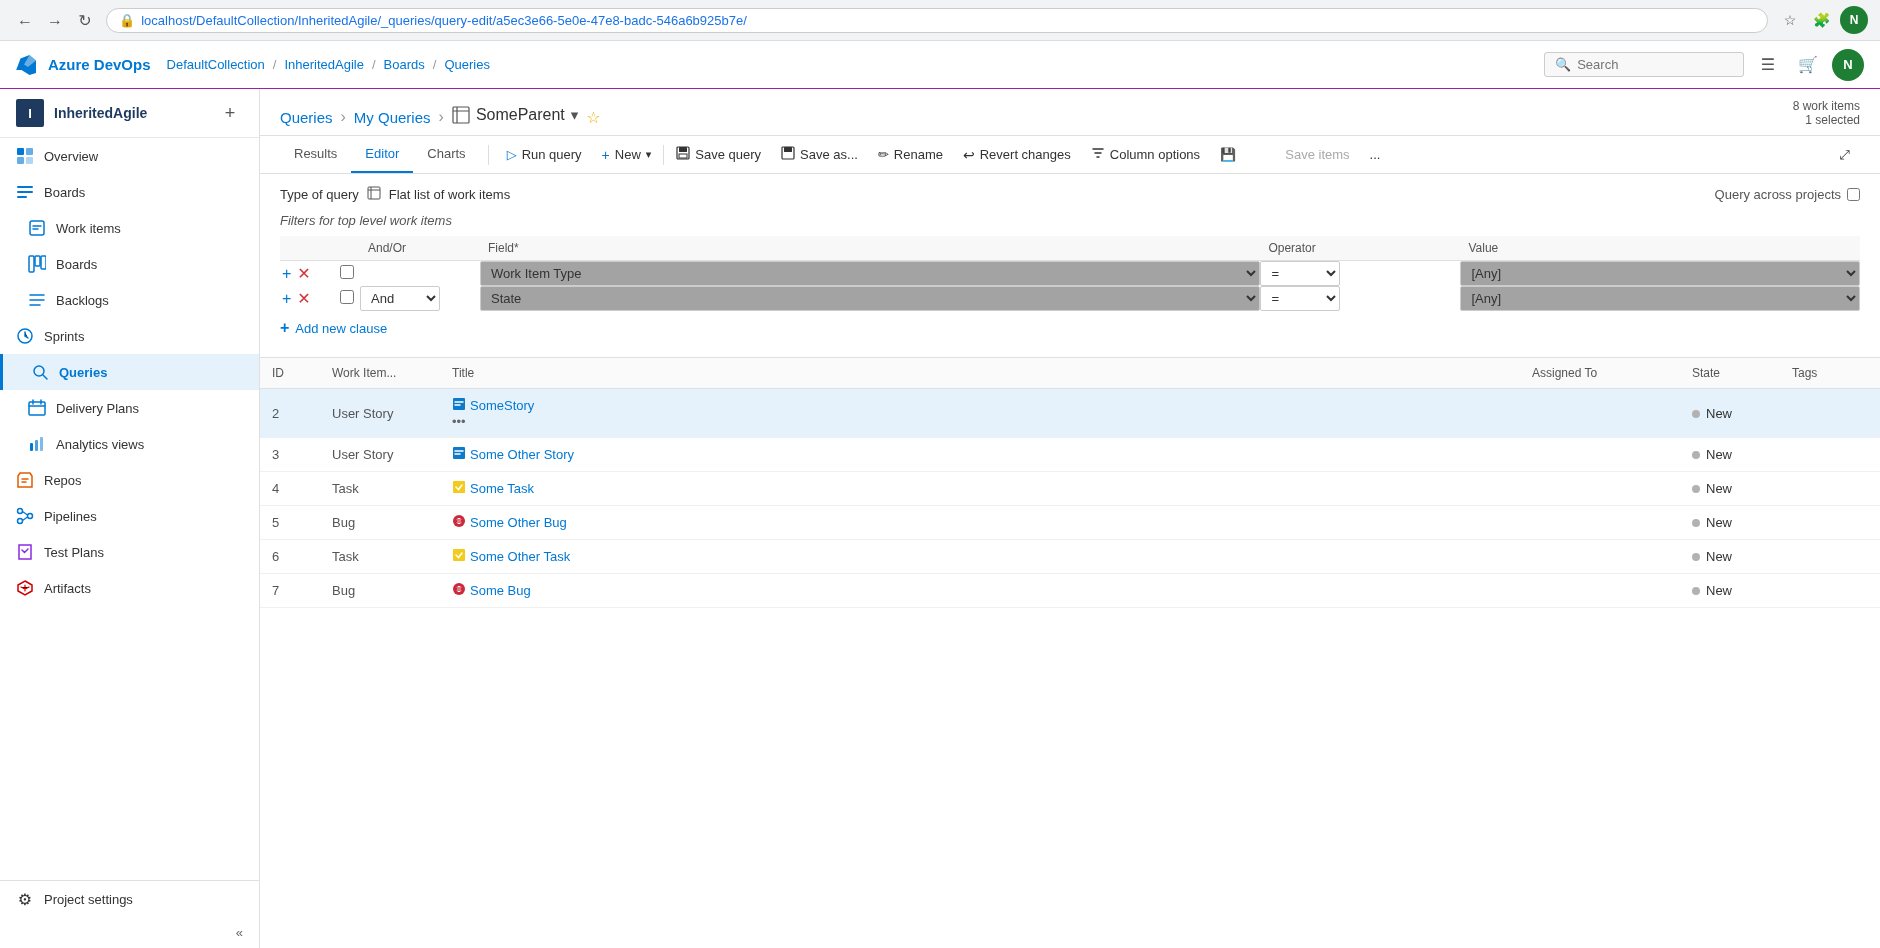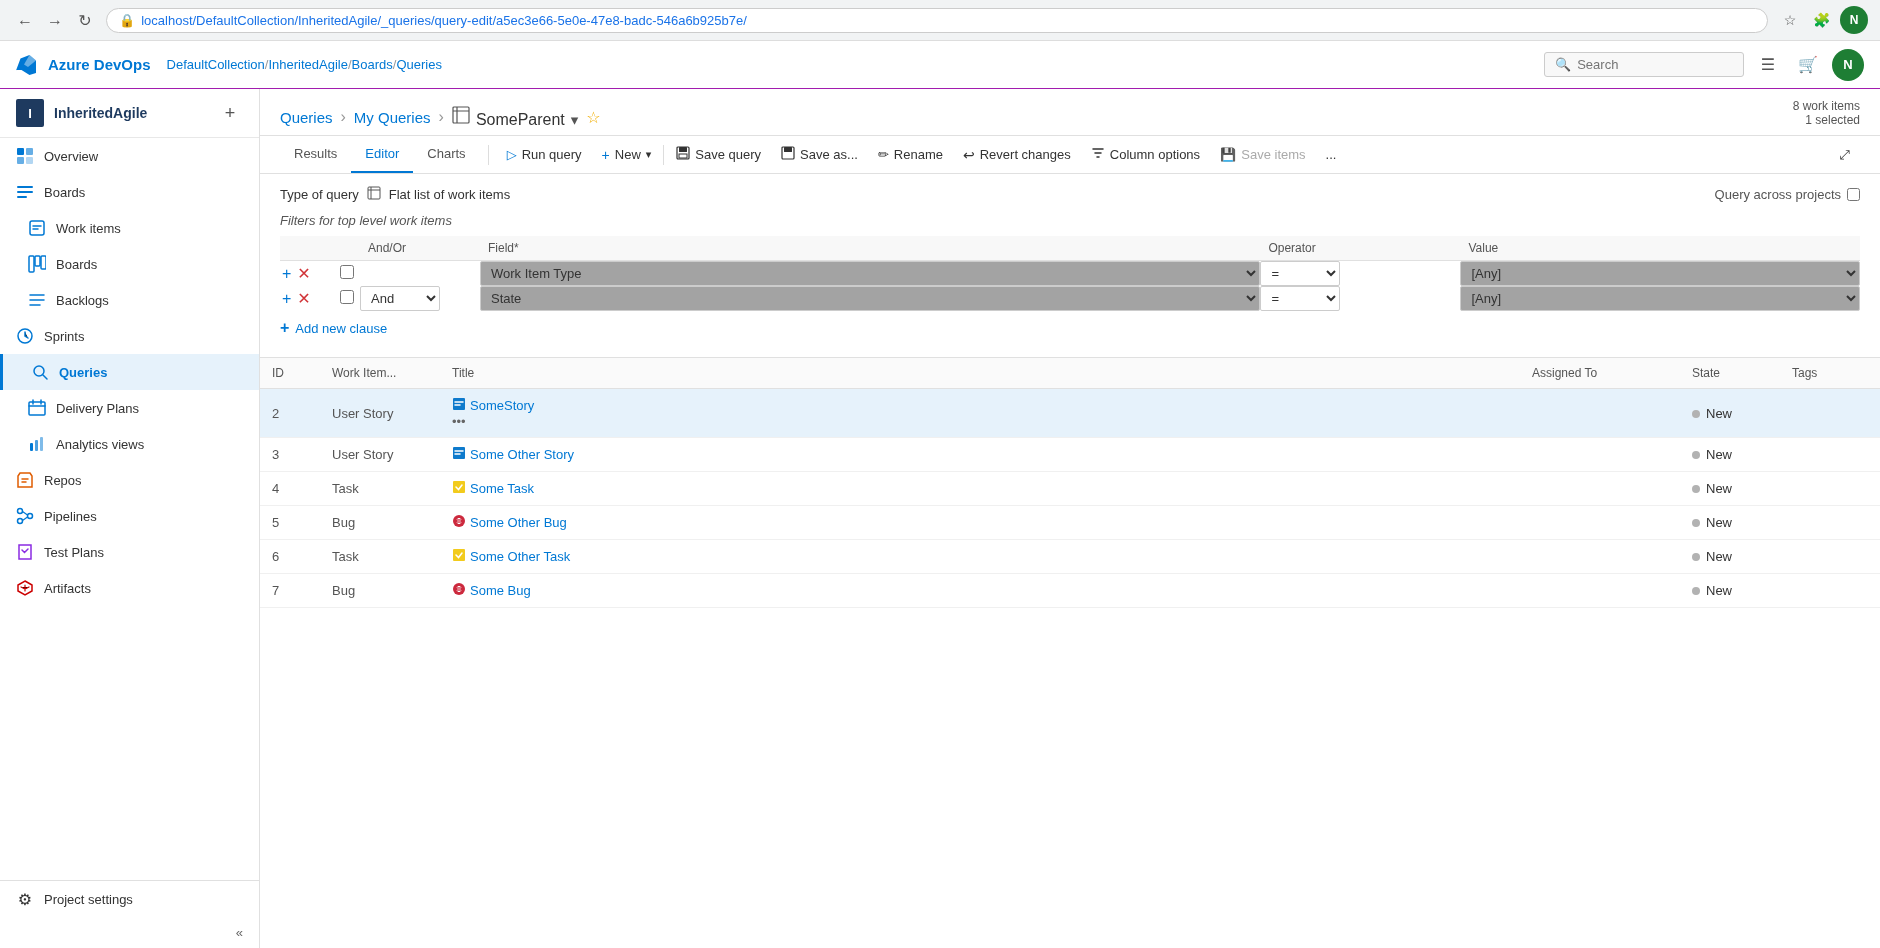--- a/index.html
+++ b/index.html
@@ -12,21 +12,21 @@
     .browser-address-bar { flex: 1; background: #fff; border: 1px solid #ccc; border-radius: 20px; padding: 4px 12px; font-size: 13px; color: #333; display: flex; align-items: center; gap: 6px; }
     .browser-address-text { flex: 1; font-size: 13px; color: #1a73e8; }
     .browser-actions { display: flex; gap: 4px; }
     .browser-action-btn { width: 28px; height: 28px; border: none; background: none; cursor: pointer; border-radius: 50%; display: flex; align-items: center; justify-content: center; color: #555; font-size: 14px; }
     .user-avatar-browser { width: 28px; height: 28px; border-radius: 50%; background: #1e7e34; color: white; display: flex; align-items: center; justify-content: center; font-size: 12px; font-weight: bold; }
 
     
     .top-nav { background: #fff; border-bottom: 1px solid #a21caf; display: flex; align-items: center; padding: 0 16px; height: 48px; gap: 16px; }
     .azure-logo { display: flex; align-items: center; gap: 8px; color: #0078d4; font-weight: 600; font-size: 15px; }
     .azure-logo-icon { width: 24px; height: 24px; }
-    .top-nav-breadcrumb { display: flex; align-items: center; font-size: 13px; color: #333; flex: 1; }
+    .top-nav-breadcrumb { display: flex; align-items: center; gap: 8px; font-size: 13px; color: #333; flex: 1; }
     .breadcrumb-sep { color: #999; }
     .breadcrumb-link { color: #0078d4; cursor: pointer; text-decoration: none; }
     .top-nav-search { display: flex; align-items: center; border: 1px solid #ccc; border-radius: 3px; padding: 4px 10px; gap: 6px; width: 200px; background: #f8f8f8; }
     .top-nav-search input { border: none; background: none; outline: none; font-size: 13px; width: 100%; }
     .top-nav-right { display: flex; align-items: center; gap: 8px; }
     .top-nav-icon-btn { width: 32px; height: 32px; border: none; background: none; cursor: pointer; display: flex; align-items: center; justify-content: center; color: #555; font-size: 16px; }
     .user-avatar { width: 32px; height: 32px; border-radius: 50%; background: #1e7e34; color: white; display: flex; align-items: center; justify-content: center; font-size: 13px; font-weight: bold; }
 
     
     .main-layout { display: flex; flex: 1; overflow: hidden; }
@@ -46,21 +46,21 @@
     .sidebar-collapse-btn { display: flex; align-items: center; justify-content: flex-end; padding: 8px 16px; cursor: pointer; color: #666; }
 
     
     .content { flex: 1; display: flex; flex-direction: column; overflow: hidden; }
 
     
     .page-header { padding: 10px 20px 0; display: flex; align-items: center; justify-content: space-between; border-bottom: 1px solid #e0e0e0; }
     .page-breadcrumb { display: flex; align-items: center; gap: 8px; font-size: 15px; }
     .page-breadcrumb-link { color: #0078d4; cursor: pointer; text-decoration: none; font-size: 15px; }
     .page-breadcrumb-sep { color: #999; font-size: 16px; }
-    .page-title-area { display: flex; align-items: flex-end; gap: 6px; }
+    .page-title-area { display: flex; align-items: flex-start; gap: 6px; }
     .page-title-icon { font-size: 18px; color: #555; }
     .page-title-text { font-size: 16px; font-weight: 500; color: #333; }
     .page-title-dropdown { color: #555; cursor: pointer; }
     .page-title-star { color: #f0ad00; cursor: pointer; font-size: 16px; }
     .page-header-right { font-size: 12px; color: #555; text-align: right; padding-bottom: 8px; }
     .page-tab { padding: 10px 14px; cursor: pointer; font-size: 13px; color: #555; border-bottom: 2px solid transparent; }
     .page-tab.active { color: #0078d4; border-bottom: 2px solid #0078d4; font-weight: 500; }
     .toolbar-btn { display: flex; align-items: center; gap: 5px; padding: 5px 10px; border: none; background: none; cursor: pointer; color: #333; font-size: 13px; border-radius: 3px; }
     .toolbar-btn.disabled { color: #aaa; cursor: default; }
 
@@ -378,21 +378,21 @@
       <button class="toolbar-btn">
         <span>
           <svg width="14" height="14" viewBox="0 0 14 14">
               <path d="M2 3h10M4 7h6M6 11h2" stroke="#333" stroke-width="1.5" stroke-linecap="round"></path>
             </svg>
         </span>
         <span>Column options</span>
       </button>
       <button class="toolbar-btn disabled">
         <span style="color:#aaa;">💾</span>
-        <span style="color:#aaa;">Save items</span>
+        <span style="color:#aaa;margin-left:44px;">Save items</span>
       </button>
       <button class="toolbar-btn">
         <span>...</span>
       </button>
       <button class="toolbar-btn" style="margin-left: auto;">
         <span>⤢</span>
       </button>
     </div>
 
     <div class="query-area">

